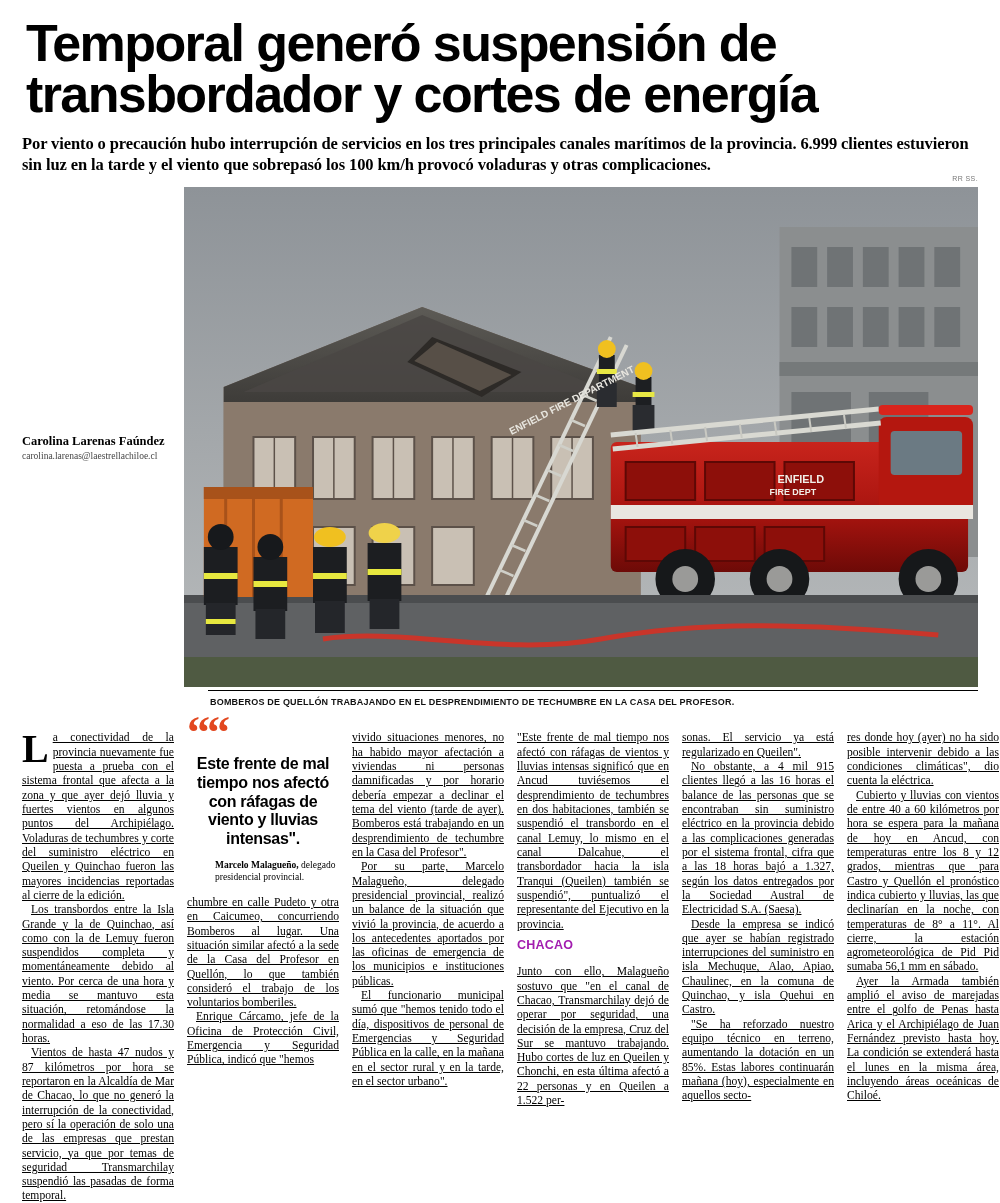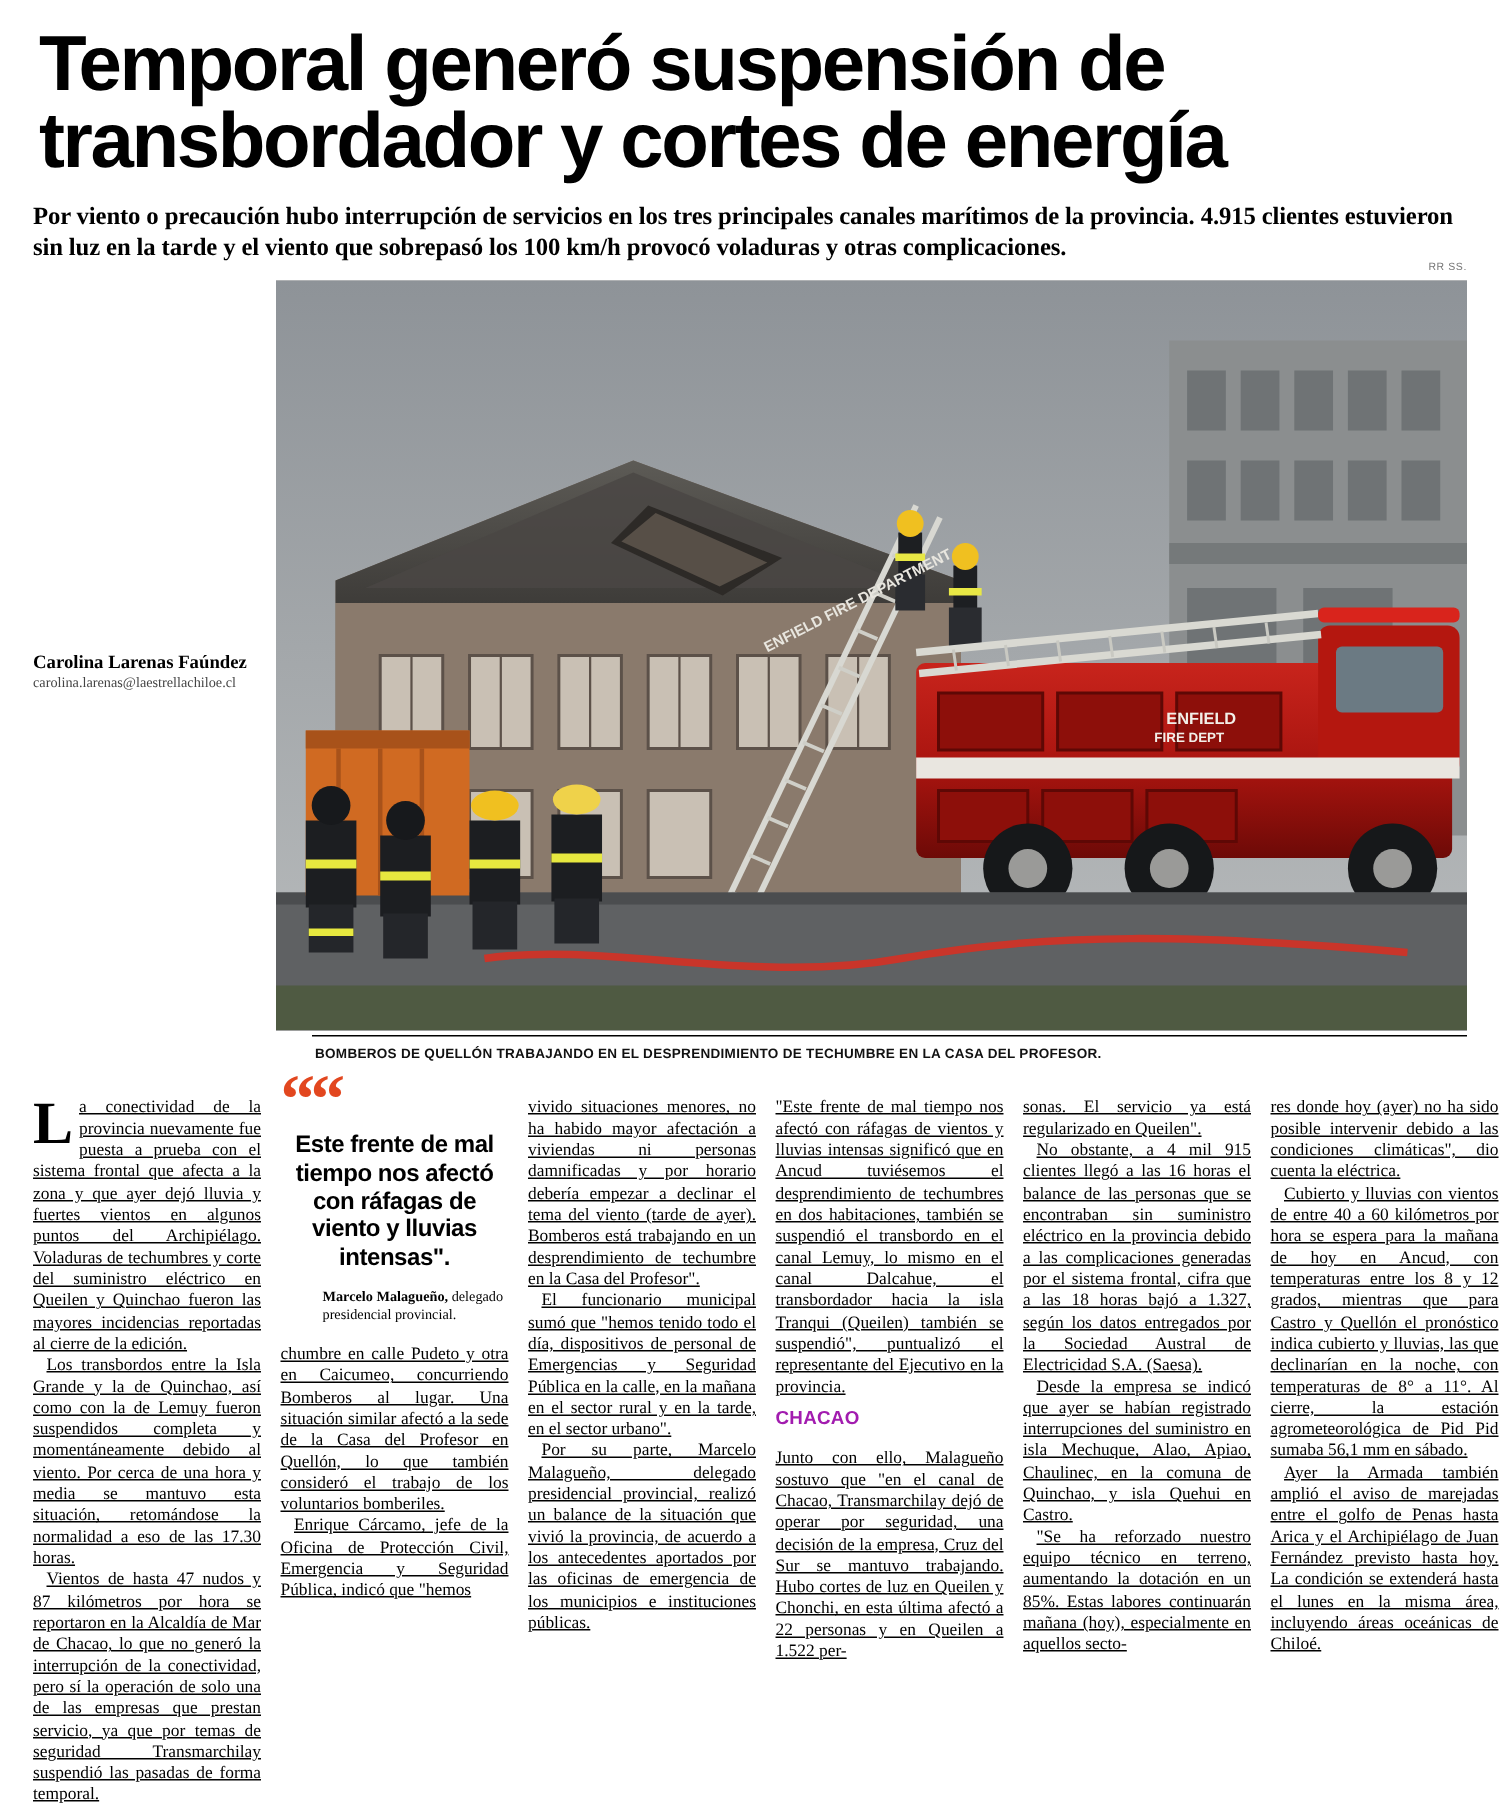--- a/index.html
+++ b/index.html
@@ -183,21 +183,21 @@
 </head>
 <body>
 
 <div class="page">
 
   <div class="headline">
     <span>Temporal generó suspensión de</span>
     <span class="l2">transbordador y cortes de energía</span>
   </div>
 
-  <div class="lede">Por viento o precaución hubo interrupción de servicios en los tres principales canales marítimos de la provincia. 4.915 clientes estuvieron sin luz en la tarde y el viento que sobrepasó los 100 km/h provocó voladuras y otras complicaciones.</div>
+  <div class="lede">Por viento o precaución hubo interrupción de servicios en los tres principales canales marítimos de la provincia. 6.999 clientes estuvieron sin luz en la tarde y el viento que sobrepasó los 100 km/h provocó voladuras y otras complicaciones.</div>
 
   <div class="mid">
     <div class="byline">
       <div class="author">Carolina Larenas Faúndez</div>
       <div class="email">carolina.larenas@laestrellachiloe.cl</div>
     </div>
 
     <div class="photo-wrap">
       <div class="credit">RR SS.</div>
 
@@ -415,22 +415,22 @@
           <b>Marcelo Malagueño,</b>
           <span>delegado presidencial provincial.</span>
         </div>
       </div>
       <p class="first">chumbre en calle Pudeto y otra en Caicumeo, concurriendo Bomberos al lugar. Una situación similar afectó a la sede de la Casa del Profesor en Quellón, lo que también consideró el trabajo de los voluntarios bomberiles.</p>
       <p>Enrique Cárcamo, jefe de la Oficina de Protección Civil, Emergencia y Seguridad Pública, indicó que "hemos</p>
     </div>
 
     <div class="col">
       <p class="first">vivido situaciones menores, no ha habido mayor afectación a viviendas ni personas damnificadas y por horario debería empezar a declinar el tema del viento (tarde de ayer). Bomberos está trabajando en un desprendimiento de techumbre en la Casa del Profesor".</p>
+      <p>Por su parte, Marcelo Malagueño, delegado presidencial provincial, realizó un balance de la situación que vivió la provincia, de acuerdo a los antecedentes aportados por las oficinas de emergencia de los municipios e instituciones públicas.</p>
       <p>El funcionario municipal sumó que "hemos tenido todo el día, dispositivos de personal de Emergencias y Seguridad Pública en la calle, en la mañana en el sector rural y en la tarde, en el sector urbano".</p>
-      <p>Por su parte, Marcelo Malagueño, delegado presidencial provincial, realizó un balance de la situación que vivió la provincia, de acuerdo a los antecedentes aportados por las oficinas de emergencia de los municipios e instituciones públicas.</p>
     </div>
 
     <div class="col">
       <p class="first">"Este frente de mal tiempo nos afectó con ráfagas de vientos y lluvias intensas significó que en Ancud tuviésemos el desprendimiento de techumbres en dos habitaciones, también se suspendió el transbordo en el canal Lemuy, lo mismo en el canal Dalcahue, el transbordador hacia la isla Tranqui (Queilen) también se suspendió", puntualizó el representante del Ejecutivo en la provincia.</p>
       <div class="subhead">CHACAO</div>
       <p class="first">Junto con ello, Malagueño sostuvo que "en el canal de Chacao, Transmarchilay dejó de operar por seguridad, una decisión de la empresa, Cruz del Sur se mantuvo trabajando. Hubo cortes de luz en Queilen y Chonchi, en esta última afectó a 22 personas y en Queilen a 1.522 per-</p>
     </div>
 
     <div class="col">
       <p class="first">sonas. El servicio ya está regularizado en Queilen".</p>

